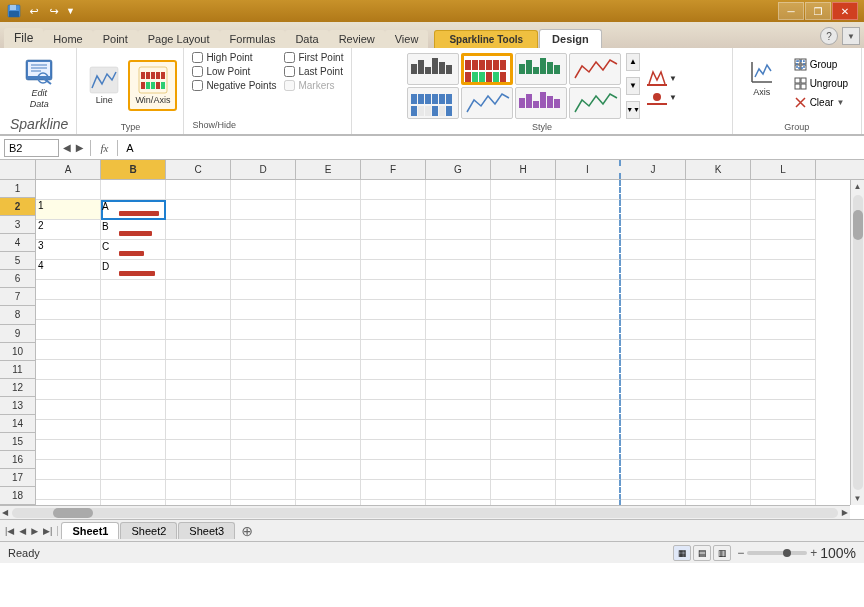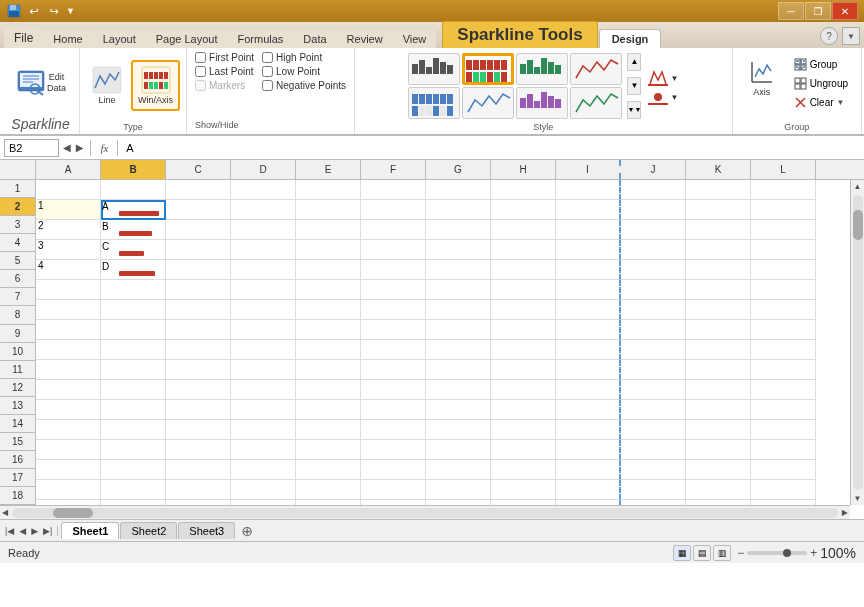--- a/index.html
+++ b/index.html
@@ -25,40 +25,40 @@
     <div style="width:26px;height:18px;background:rgba(255,255,255,0.2);border:1px solid rgba(255,255,255,0.3);display:flex;align-items:center;justify-content:center;cursor:pointer;color:#fff;font-size:10px;">─</div>
     <div style="width:26px;height:18px;background:rgba(255,255,255,0.2);border:1px solid rgba(255,255,255,0.3);display:flex;align-items:center;justify-content:center;cursor:pointer;color:#fff;font-size:10px;">❐</div>
     <div style="width:26px;height:18px;background:#d04020;border:1px solid rgba(255,255,255,0.3);display:flex;align-items:center;justify-content:center;cursor:pointer;color:#fff;font-size:10px;">✕</div>
   </div>
 </div>
 
 <div style="background:linear-gradient(to bottom,#e8e0d0,#d8ccbe); display:flex; align-items:flex-end; height:26px; padding:0 4px; justify-content:space-between;">
   <div style="display:flex;align-items:flex-end;">
     <div style="padding:3px 10px;font-size:12px;cursor:pointer;color:#333;border-radius:3px 3px 0 0;background:#e8e0d0;">File</div>
     <div style="padding:3px 10px;font-size:11px;cursor:pointer;color:#333;border-radius:3px 3px 0 0;background:#e8e0d0;">Home</div>
-    <div style="padding:3px 10px;font-size:11px;cursor:pointer;color:#333;border-radius:3px 3px 0 0;background:#e8e0d0;">Layout</div>
+    <div style="padding:3px 10px;font-size:11px;cursor:pointer;color:#333;border-radius:3px 3px 0 0;background:#e8e0d0;">Point</div>
     <div style="padding:3px 10px;font-size:11px;cursor:pointer;color:#333;border-radius:3px 3px 0 0;background:#e8e0d0;">Page Layout</div>
     <div style="padding:3px 10px;font-size:11px;cursor:pointer;color:#333;border-radius:3px 3px 0 0;background:#e8e0d0;">Formulas</div>
     <div style="padding:3px 10px;font-size:11px;cursor:pointer;color:#333;border-radius:3px 3px 0 0;background:#e8e0d0;">Data</div>
     <div style="padding:3px 10px;font-size:11px;cursor:pointer;color:#333;border-radius:3px 3px 0 0;background:#e8e0d0;">Review</div>
     <div style="padding:3px 10px;font-size:11px;cursor:pointer;color:#333;border-radius:3px 3px 0 0;background:#e8e0d0;">View</div>
-    <div style="padding:3px 14px;font-size:17px;cursor:pointer;color:#333;border-radius:3px 3px 0 0;background:#f0c040;border:1px solid #d0a020;border-bottom:none;margin-left:6px;font-weight:bold;">Sparkline Tools</div>
+    <div style="padding:3px 14px;font-size:10px;cursor:pointer;color:#333;border-radius:3px 3px 0 0;background:#f0c040;border:1px solid #d0a020;border-bottom:none;margin-left:6px;font-weight:bold;">Sparkline Tools</div>
     <div style="padding:3px 12px;font-size:11px;cursor:pointer;color:#333;border-radius:3px 3px 0 0;background:#fff;border:1px solid #bbb;border-bottom:none;font-weight:bold;margin-left:1px;">Design</div>
   </div>
   <div style="display:flex;align-items:center;gap:4px;padding-bottom:3px;">
     <div style="width:18px;height:18px;border-radius:50%;border:1px solid #aaa;background:#e8e8e8;display:flex;align-items:center;justify-content:center;font-size:10px;cursor:pointer;color:#555;">?</div>
     <div style="width:18px;height:18px;border:1px solid #aaa;background:#e8e8e8;display:flex;align-items:center;justify-content:center;font-size:8px;cursor:pointer;color:#555;">▼</div>
   </div>
 </div>
 
 <div style="background:#fff;border-bottom:2px solid #bbb;display:flex;align-items:stretch;height:88px;padding:0 2px;">
 
   <div style="display:flex;flex-direction:column;align-items:center;padding:2px 8px;border-right:1px solid #ddd;min-width:70px;">
     <div style="flex:1;display:flex;flex-direction:column;align-items:center;justify-content:center;gap:2px;">
-      <div style="display:flex;flex-direction:row;align-items:center;cursor:pointer;padding:3px 5px;border-radius:3px;">
+      <div style="display:flex;flex-direction:column;align-items:center;cursor:pointer;padding:3px 5px;border-radius:3px;font-style:italic;">
         <svg width="32" height="32" viewBox="0 0 32 32">
           <rect x="3" y="4" width="26" height="20" rx="2" fill="#4a7fc1" stroke="#2a5a90" stroke-width="0.5"></rect>
           <rect x="5" y="6" width="22" height="14" fill="#e8f0ff"></rect>
           <line x1="8" y1="9" x2="24" y2="9" stroke="#4a7fc1" stroke-width="1"></line>
           <line x1="8" y1="12" x2="24" y2="12" stroke="#4a7fc1" stroke-width="1"></line>
           <line x1="8" y1="15" x2="18" y2="15" stroke="#4a7fc1" stroke-width="1"></line>
           <path d="M20 22 L28 28" stroke="#4a7fc1" stroke-width="2"></path>
           <circle cx="20" cy="22" r="5" fill="none" stroke="#4a7fc1" stroke-width="1.5"></circle>
         </svg>
         <span style="font-size:9px;color:#333;text-align:center;line-height:1.2;">Edit<br>Data</span>
@@ -97,43 +97,43 @@
       </div>
     </div>
     <div style="font-size:9px;color:#555;padding-top:1px;">Type</div>
   </div>
 
   <div style="display:flex;flex-direction:column;align-items:flex-start;padding:4px 8px;border-right:1px solid #ddd;min-width:140px;">
     <div style="flex:1;display:flex;gap:8px;">
       <div style="display:flex;flex-direction:column;gap:3px;">
         <div style="display:flex;align-items:center;gap:3px;">
           <input type="checkbox" style="width: 11px; height: 11px; cursor: pointer;">
+          <span style="font-size:10px;color:#333;">High Point</span>
+        </div>
+        <div style="display:flex;align-items:center;gap:3px;">
+          <input type="checkbox" style="width: 11px; height: 11px; cursor: pointer;">
+          <span style="font-size:10px;color:#333;">Low Point</span>
+        </div>
+        <div style="display:flex;align-items:center;gap:3px;">
+          <input type="checkbox" style="width: 11px; height: 11px; cursor: pointer;">
+          <span style="font-size:10px;color:#333;">Negative Points</span>
+        </div>
+      </div>
+      <div style="display:flex;flex-direction:column;gap:3px;">
+        <div style="display:flex;align-items:center;gap:3px;">
+          <input type="checkbox" style="width: 11px; height: 11px; cursor: pointer;">
           <span style="font-size:10px;color:#333;">First Point</span>
         </div>
         <div style="display:flex;align-items:center;gap:3px;">
           <input type="checkbox" style="width: 11px; height: 11px; cursor: pointer;">
           <span style="font-size:10px;color:#333;">Last Point</span>
         </div>
         <div style="display:flex;align-items:center;gap:3px;">
           <input type="checkbox" disabled="" style="width: 11px; height: 11px; cursor: pointer;">
           <span style="font-size:10px;color:#aaa;">Markers</span>
-        </div>
-      </div>
-      <div style="display:flex;flex-direction:column;gap:3px;">
-        <div style="display:flex;align-items:center;gap:3px;">
-          <input type="checkbox" style="width: 11px; height: 11px; cursor: pointer;">
-          <span style="font-size:10px;color:#333;">High Point</span>
-        </div>
-        <div style="display:flex;align-items:center;gap:3px;">
-          <input type="checkbox" style="width: 11px; height: 11px; cursor: pointer;">
-          <span style="font-size:10px;color:#333;">Low Point</span>
-        </div>
-        <div style="display:flex;align-items:center;gap:3px;">
-          <input type="checkbox" style="width: 11px; height: 11px; cursor: pointer;">
-          <span style="font-size:10px;color:#333;">Negative Points</span>
         </div>
       </div>
     </div>
     <div style="font-size:9px;color:#555;padding-top:1px;">Show/Hide</div>
   </div>
 
   <div style="display:flex;flex-direction:column;align-items:center;padding:2px 6px;border-right:1px solid #ddd;flex:1;min-width:180px;">
     <div style="flex:1;display:flex;align-items:center;gap:3px;padding:2px 0;">
 
       <div style="display:grid;grid-template-columns:repeat(4,52px);grid-template-rows:repeat(2,32px);gap:2px;">

